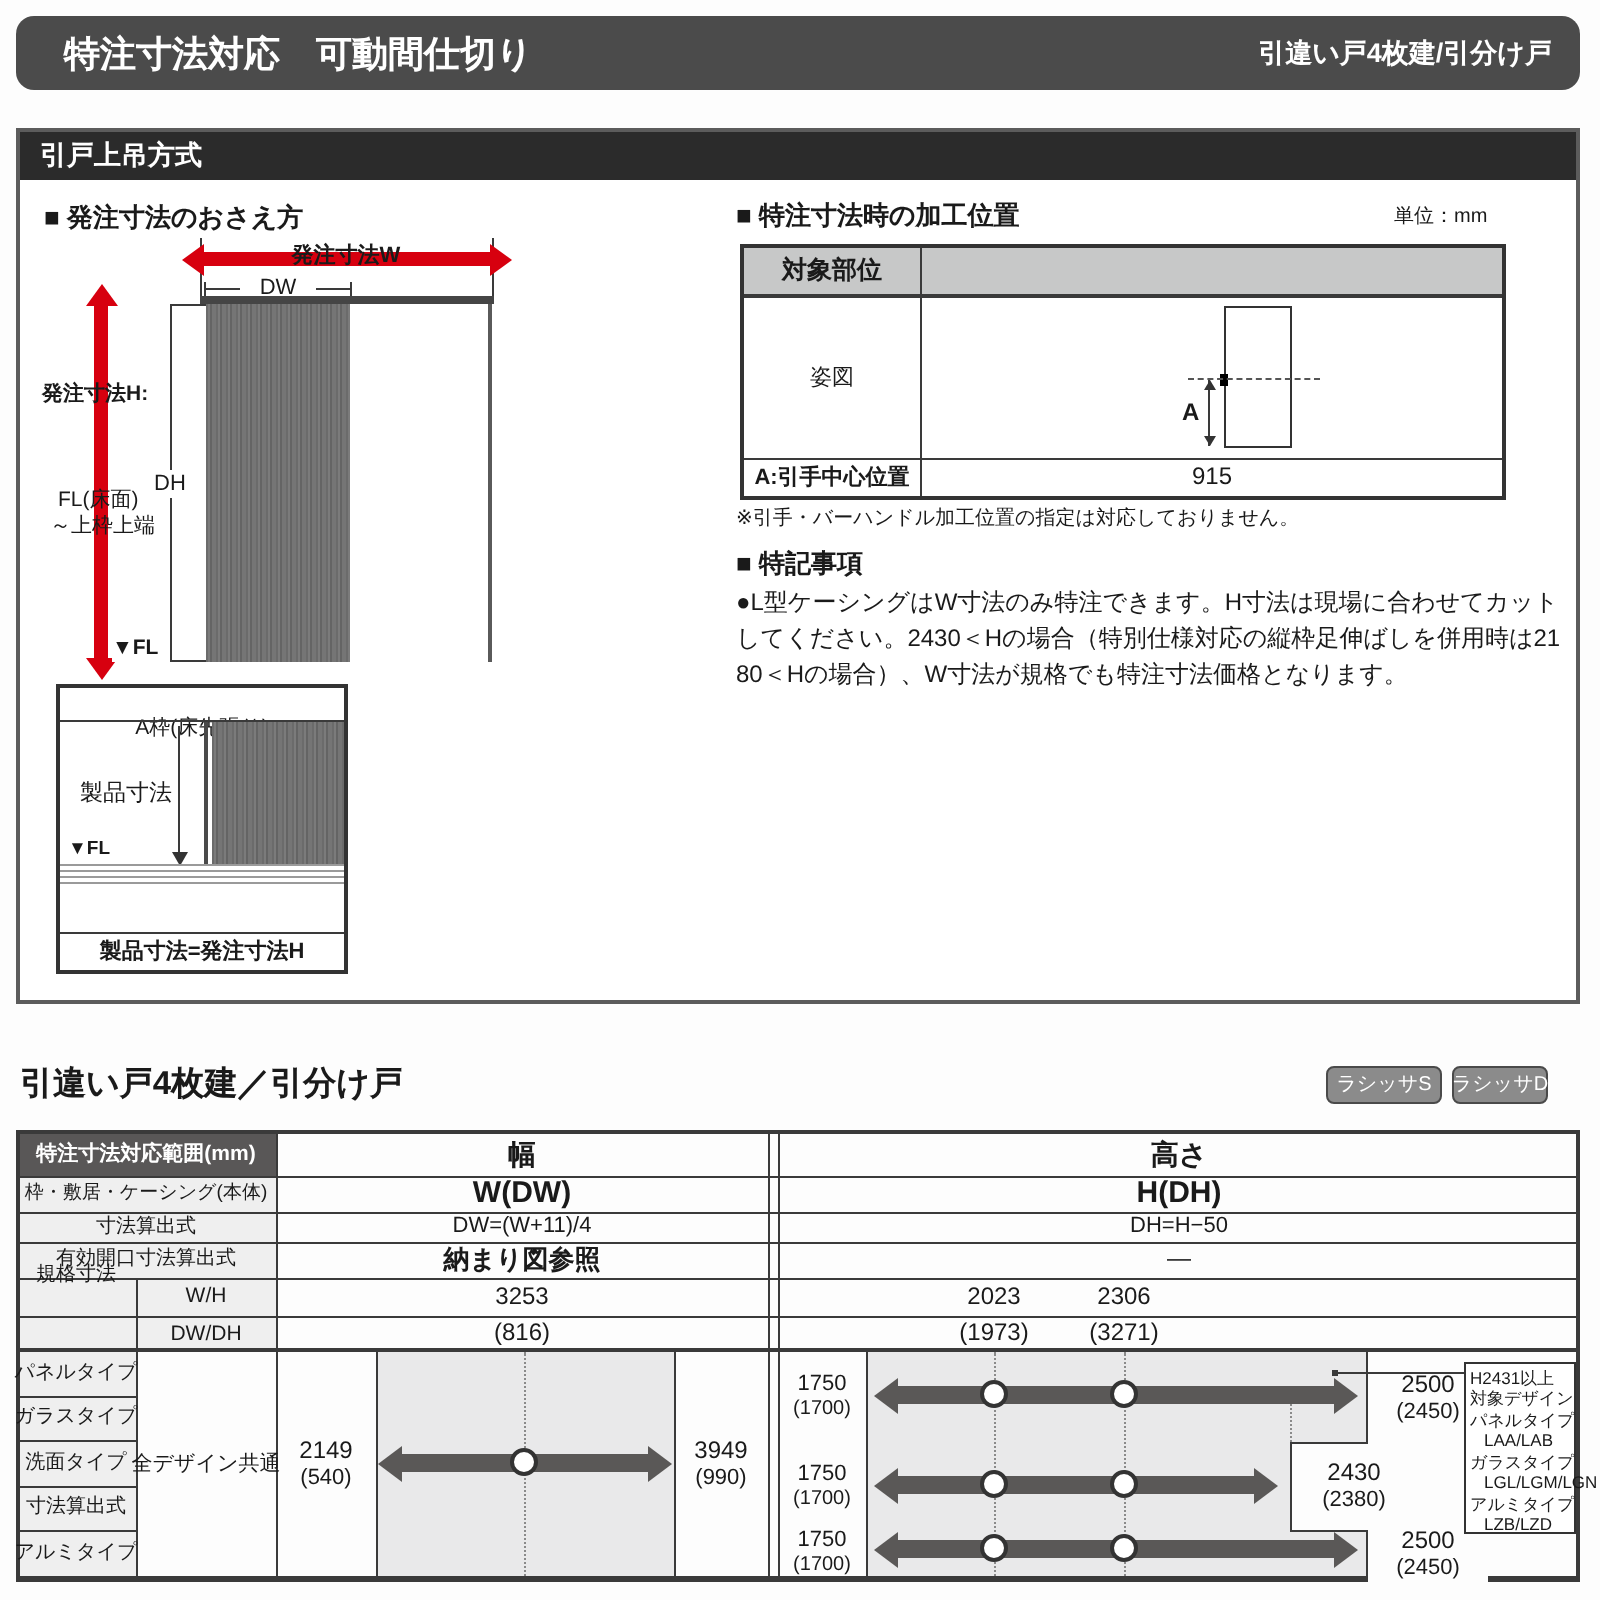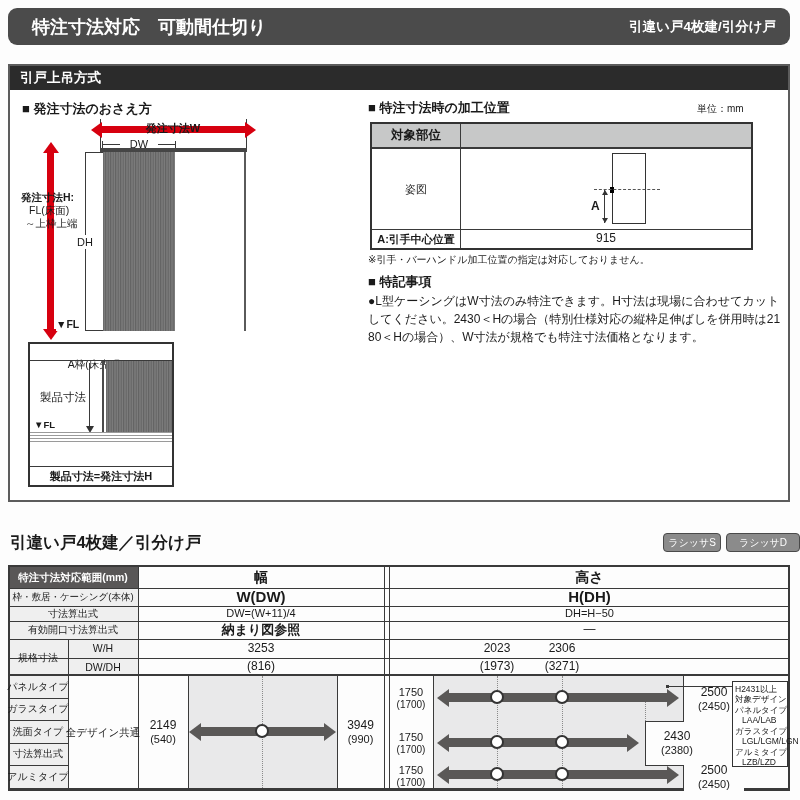--- a/index.html
+++ b/index.html
@@ -72,21 +72,21 @@
     <div class="ln" style="left:244px;top:152px;width:2px;height:179px;background:#5a5a5a;"></div>
 
     <div class="ln" style="left:85px;top:152px;width:1px;height:179px;"></div>
     <div class="ln" style="left:85px;top:152px;width:18px;height:1px;"></div>
     <div class="ln" style="left:85px;top:330px;width:18px;height:1px;"></div>
     <div class="t" style="left:71px;top:235px;width:28px;height:14px;font-size:11px;background:#fff;">DH</div>
 
     <div class="rarrv" style="left:47px;top:152px;height:178px;"></div>
     <div class="tl" style="left:21px;top:191px;font-size:10.5px;z-index:5;">
       <div class="b">発注寸法H:</div>
-      <div style="padding-left:8px;">FL(床面)</div>
+      <div style="padding-left:8px;margin-top:40px;">FL(床面)</div>
       <div style="padding-left:4px;">～上枠上端</div>
     </div>
     <div class="tl b" style="left:56px;top:318px;font-size:10.5px;z-index:5;background:#fff;">▼FL</div>
   </div>
 
   <div style="position:absolute;left:28px;top:342px;width:146px;height:145px;border:2px solid #333;background:#fff;box-sizing:border-box;">
   </div>
   <div class="t" style="left:30px;top:356px;width:142px;height:16px;font-size:10.5px;">A枠(床先張り)</div>
   <div class="ln" style="left:30px;top:360px;width:142px;height:1px;"></div>
   <div class="wood" style="left:106px;top:361px;width:66px;height:71px;"></div>
@@ -119,21 +119,21 @@
   <div class="tl b" style="left:591px;top:199px;font-size:12px;">A</div>
   <div class="t b" style="left:372px;top:230px;width:88px;height:18px;font-size:11px;">A:引手中心位置</div>
   <div class="t" style="left:461px;top:230px;width:290px;height:18px;font-size:12px;">915</div>
   <div class="tl" style="left:368px;top:254px;font-size:10px;">※引手・バーハンドル加工位置の指定は対応しておりません。</div>
 
   <div class="tl b" style="left:368px;top:274px;font-size:13px;">■ 特記事項</div>
   <div style="position:absolute;left:368px;top:292px;width:414px;font-size:12px;line-height:1.5;white-space:normal;word-break:break-all;">●L型ケーシングはW寸法のみ特注できます。H寸法は現場に合わせてカットしてください。2430＜Hの場合（特別仕様対応の縦枠足伸ばしを併用時は2180＜Hの場合）、W寸法が規格でも特注寸法価格となります。</div>
 
   <div class="tl b" style="left:10px;top:532px;font-size:16.5px;">引違い戸4枚建／引分け戸</div>
   <div class="t" style="left:663px;top:533px;width:58px;height:19px;background:#8b8b8b;border:1.5px solid #4a4a4a;border-radius:4px;color:#fff;font-size:10px;box-sizing:border-box;">ラシッサS</div>
-  <div class="t" style="left:726px;top:533px;width:74px;height:19px;background:#8b8b8b;border:1.5px solid #4a4a4a;border-radius:4px;color:#fff;font-size:10px;box-sizing:border-box;">ラシッサD</div>
+  <div class="t" style="left:726px;top:533px;width:48px;height:19px;background:#8b8b8b;border:1.5px solid #4a4a4a;border-radius:4px;color:#fff;font-size:10px;box-sizing:border-box;">ラシッサD</div>
 
   <div>
     <div style="position:absolute;left:8px;top:567px;width:130px;height:21px;background:#595757;"></div>
     <div class="cellbg" style="left:8px;top:588px;width:130px;height:88px;"></div>
     <div class="cellbg" style="left:8px;top:676px;width:60px;height:112px;"></div>
     <div class="band" style="left:188px;top:676px;width:149px;height:112px;"></div>
     <div class="band" style="left:433px;top:676px;width:250px;height:45px;"></div>
     <div class="band" style="left:433px;top:721px;width:212px;height:44px;"></div>
     <div class="band" style="left:433px;top:765px;width:250px;height:23px;"></div>
   </div>
@@ -182,21 +182,21 @@
   <div class="t b" style="left:389px;top:588px;width:401px;height:18px;font-size:15px;">H(DH)</div>
 
   <div class="t" style="left:8px;top:606px;width:130px;height:15px;font-size:10px;">寸法算出式</div>
   <div class="t" style="left:138px;top:606px;width:246px;height:15px;font-size:11px;">DW=(W+11)/4</div>
   <div class="t" style="left:389px;top:606px;width:401px;height:15px;font-size:11px;">DH=H−50</div>
 
   <div class="t" style="left:8px;top:621px;width:130px;height:18px;font-size:10px;">有効開口寸法算出式</div>
   <div class="t b" style="left:138px;top:621px;width:246px;height:18px;font-size:13px;">納まり図参照</div>
   <div class="t" style="left:389px;top:621px;width:401px;height:18px;font-size:12px;">―</div>
 
-  <div class="t" style="left:8px;top:639px;width:60px;height:37px;font-size:10px;font-family:Liberation Serif, serif;">規格寸法</div>
+  <div class="t" style="left:8px;top:619px;width:60px;height:37px;font-size:10px;font-family:Liberation Serif, serif;">規格寸法</div>
   <div class="t" style="left:68px;top:639px;width:70px;height:19px;font-size:10.5px;">W/H</div>
   <div class="t" style="left:68px;top:658px;width:70px;height:18px;font-size:10.5px;">DW/DH</div>
   <div class="t" style="left:138px;top:639px;width:246px;height:19px;font-size:12px;">3253</div>
   <div class="t" style="left:138px;top:658px;width:246px;height:18px;font-size:12px;">(816)</div>
   <div class="t" style="left:465px;top:639px;width:64px;height:19px;font-size:12px;">2023</div>
   <div class="t" style="left:530px;top:639px;width:64px;height:19px;font-size:12px;">2306</div>
   <div class="t" style="left:465px;top:658px;width:64px;height:18px;font-size:12px;">(1973)</div>
   <div class="t" style="left:530px;top:658px;width:64px;height:18px;font-size:12px;">(3271)</div>
 
   <div class="t" style="left:8px;top:676px;width:60px;height:22px;font-size:10px;">パネルタイプ</div>

